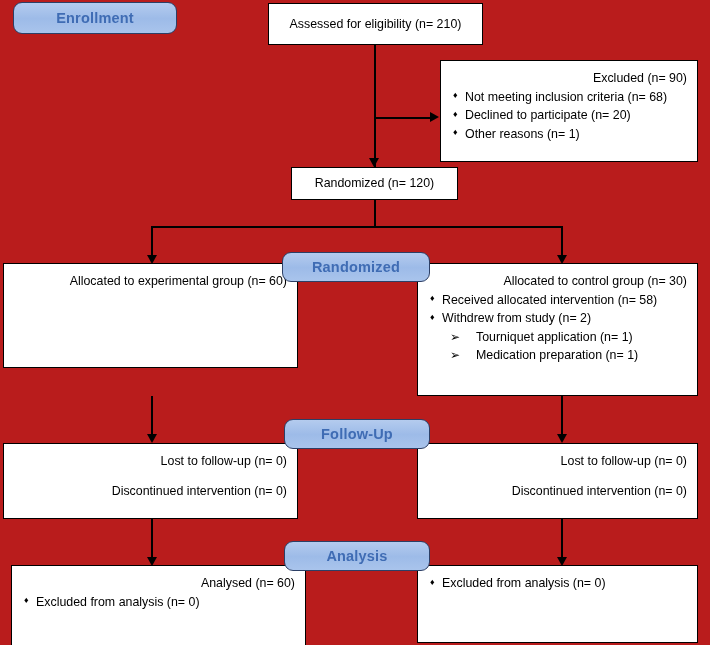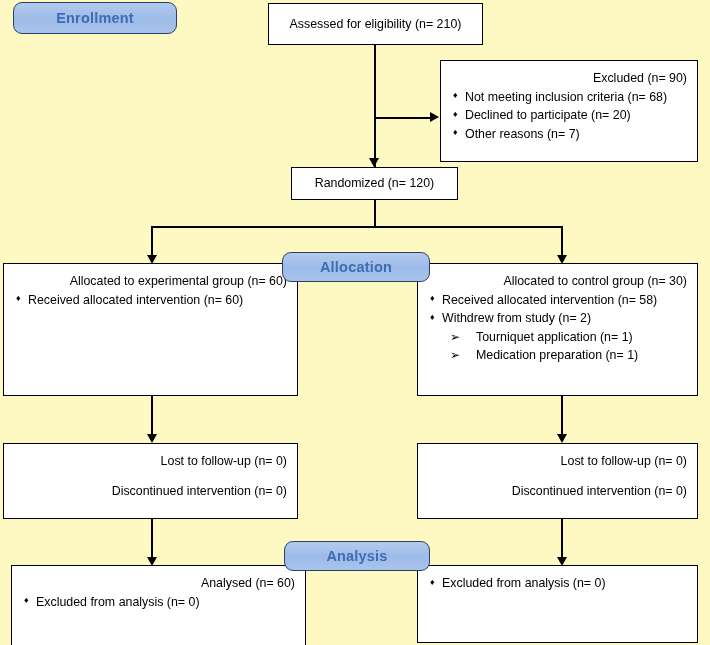--- a/index.html
+++ b/index.html
@@ -4,21 +4,21 @@
 <style>
   html, body {
     margin: 0;
     padding: 0;
     background: #ffffff;
   }
   #diagram {
     position: relative;
     width: 710px;
     height: 645px;
-    background: #fef9c3;
+    background: #b91c1c;
     font-family: "Liberation Sans", sans-serif;
     overflow: hidden;
   }
 
   
   .node {
     position: absolute;
     box-sizing: border-box;
     border: 1.6px solid #000000;
     background: #ffffff;
@@ -122,23 +122,26 @@
 </head>
 <body>
 
 <div id="diagram">
 
   <div class="banner" style="left:13px; top:2px; width:164px; height:32px;">
     <span>Enrollment</span>
   </div>
 
   <div class="banner" style="left:282px; top:252px; width:148px; height:30px;">
-    <span>Allocation</span>
-  </div>
-
+    <span>Randomized</span>
+  </div>
+
+  <div class="banner" style="left:284px; top:419px; width:146px; height:30px;">
+    <span>Follow-Up</span>
+  </div>
 
   <div class="banner" style="left:284px; top:541px; width:146px; height:30px;">
     <span>Analysis</span>
   </div>
 
   <div class="ln vline" style="left:374px; top:45px; height:122px;"></div>
   <div class="arrow-down" style="left:369.3px; top:158px;"></div>
 
   <div class="ln hline" style="left:374px; top:117px; width:60px;"></div>
   <div class="arrow-right" style="left:430px; top:112.2px;"></div>
@@ -165,37 +168,34 @@
       <div class="title-line">Assessed for eligibility (n= 210)</div>
     </div>
   </div>
 
   <div class="node" style="left:440px; top:60px; width:258px; height:102px;">
     <div class="pad">
       <div class="title-line">Excluded (n= 90)</div>
       <ul class="bullets">
         <li>Not meeting inclusion criteria (n= 68)</li>
         <li>Declined to participate (n= 20)</li>
-        <li>Other reasons (n= 7)</li>
+        <li>Other reasons (n= 1)</li>
       </ul>
     </div>
   </div>
 
   <div class="node centered" style="left:291px; top:167px; width:167px; height:33px;">
     <div class="pad">
       <div class="title-line">Randomized (n= 120)</div>
     </div>
   </div>
 
-  <div class="node" style="left:3px; top:263px; width:295px; height:133px;">
+  <div class="node" style="left:3px; top:263px; width:295px; height:105px;">
     <div class="pad">
       <div class="title-line">Allocated to experimental group (n= 60)</div>
-      <ul class="bullets">
-        <li>Received allocated intervention (n= 60)</li>
-      </ul>
     </div>
   </div>
 
   <div class="node" style="left:417px; top:263px; width:281px; height:133px;">
     <div class="pad">
       <div class="title-line">Allocated to control group (n= 30)</div>
       <ul class="bullets">
         <li>Received allocated intervention (n= 58)</li>
         <li>Withdrew from study (n= 2)</li>
       </ul>

